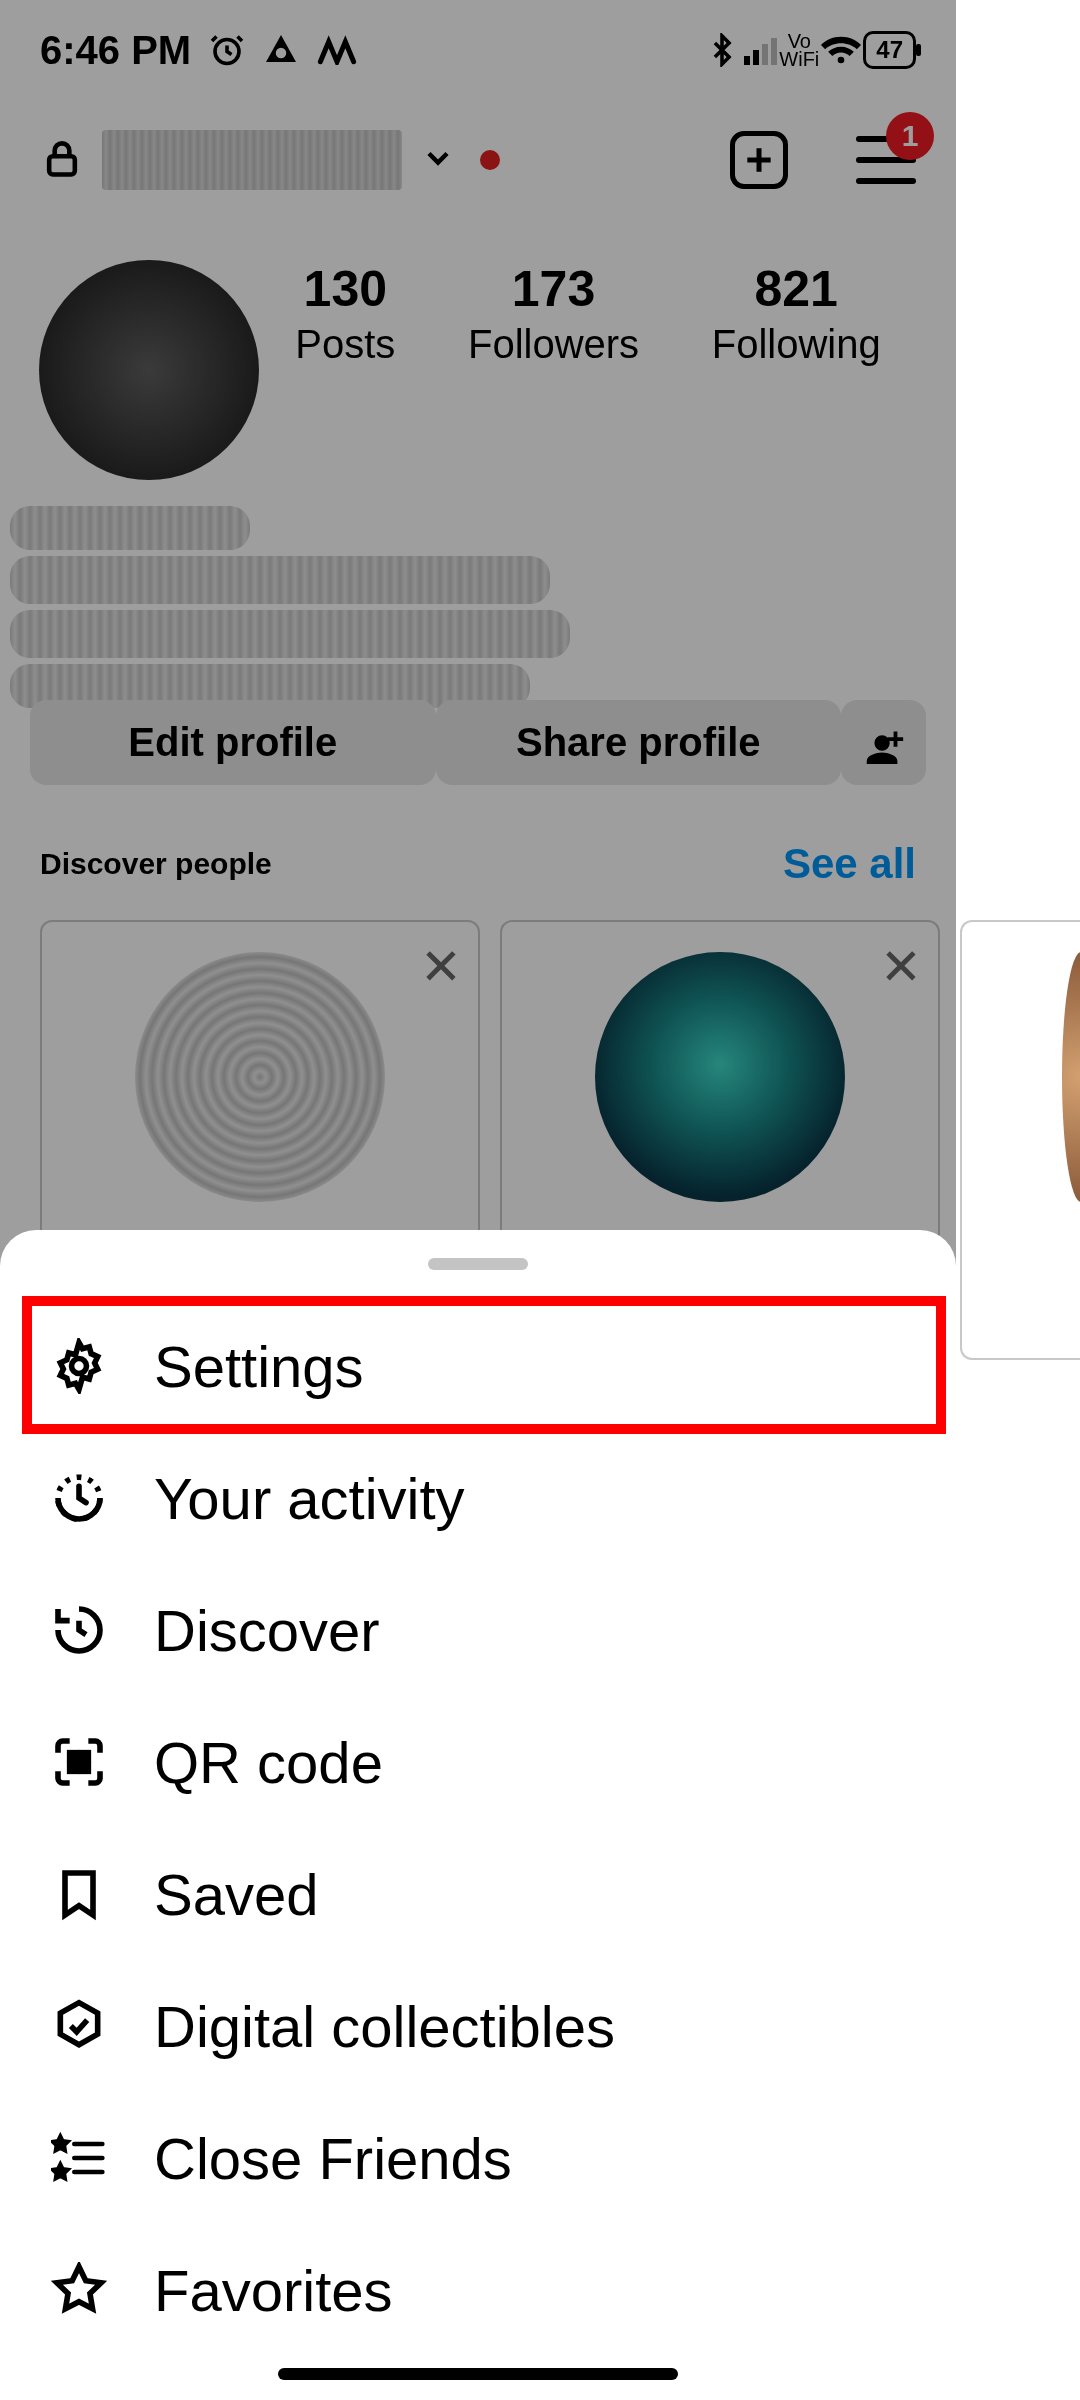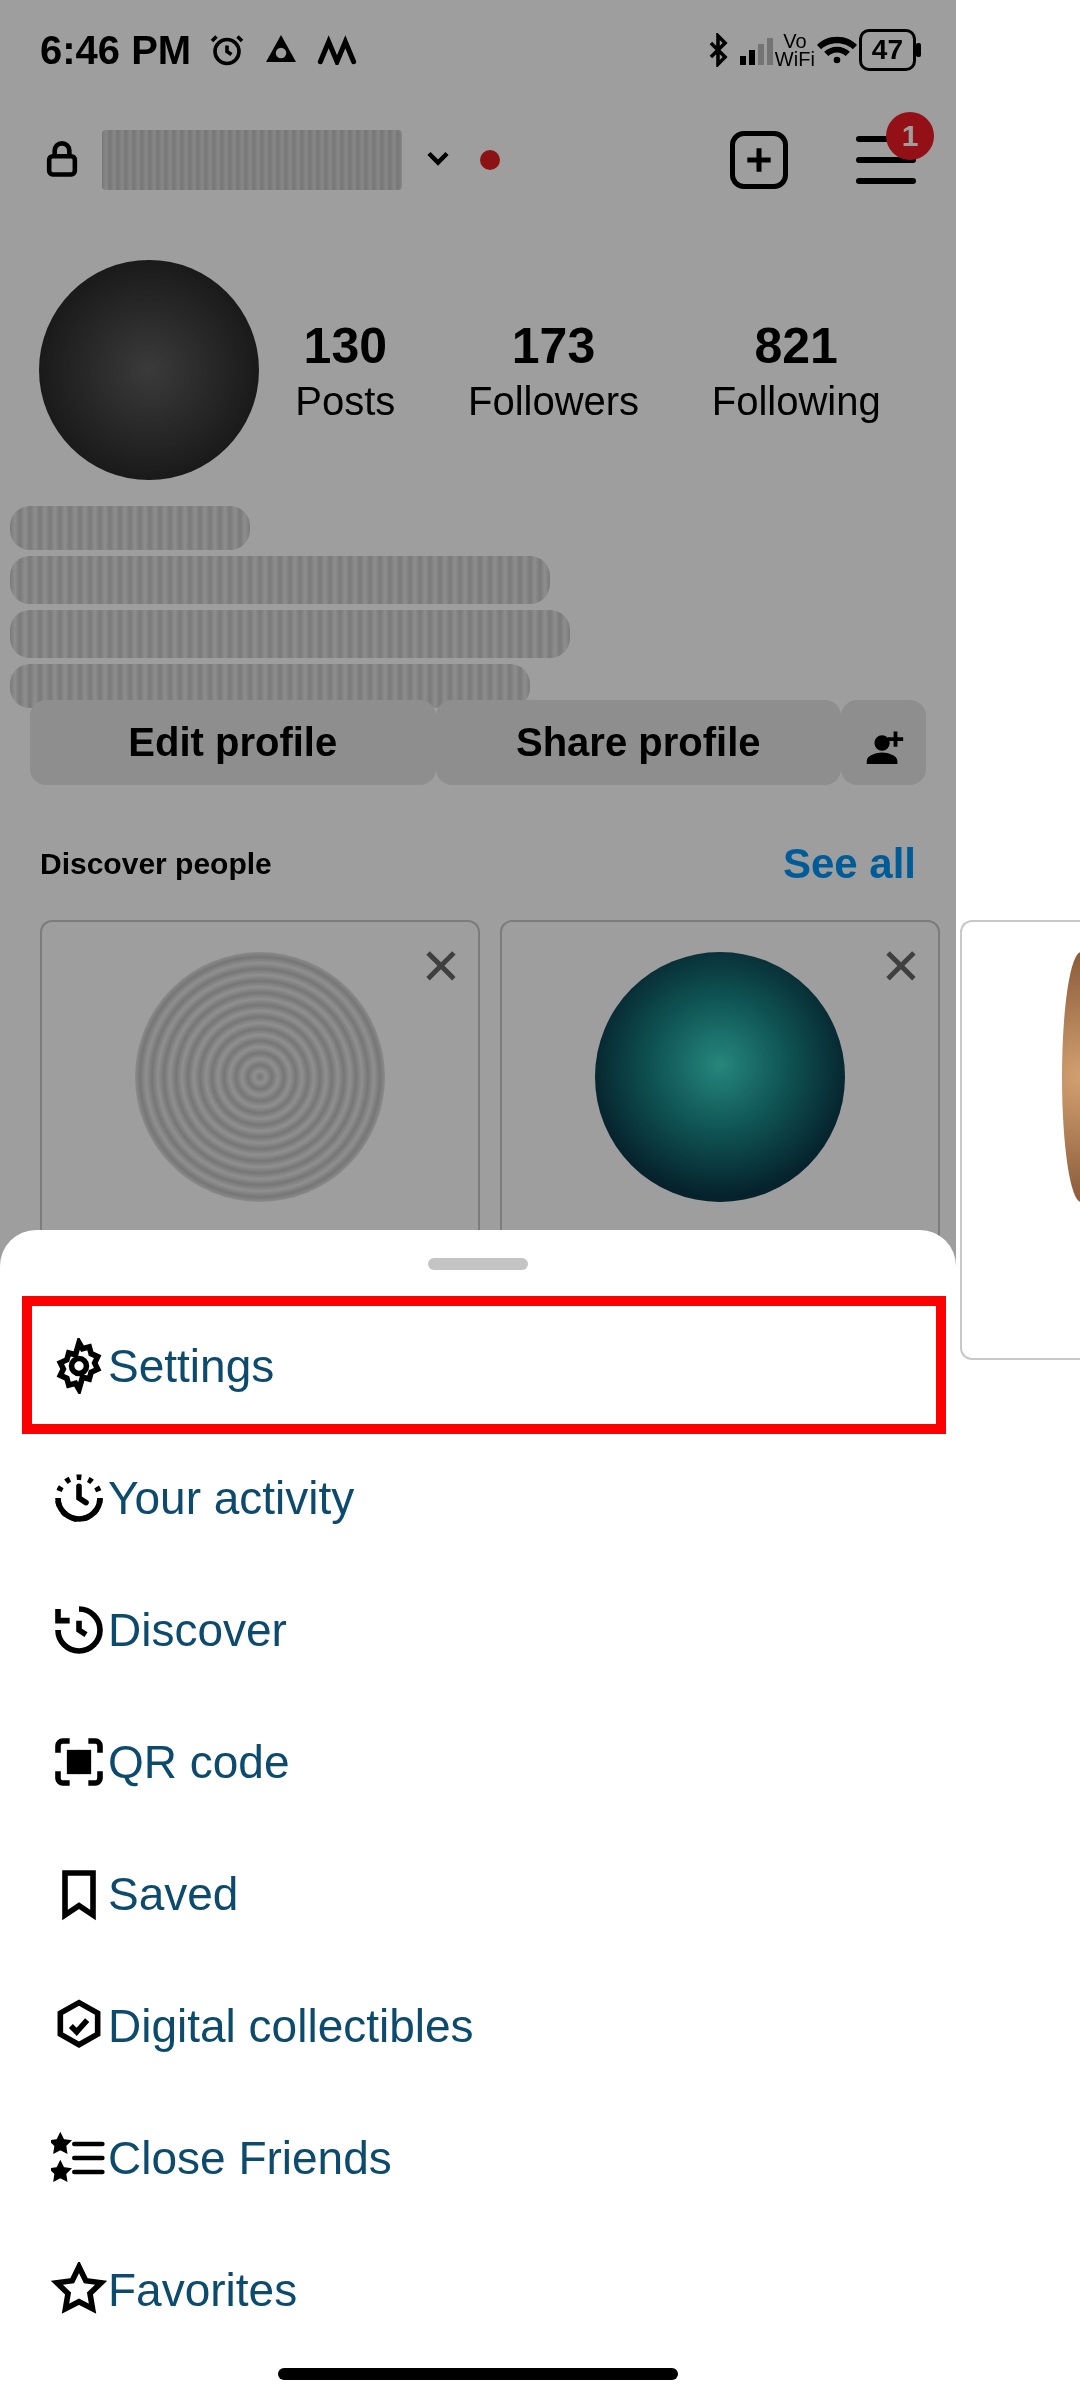--- a/index.html
+++ b/index.html
@@ -5,36 +5,36 @@
   * { box-sizing: border-box; margin: 0; padding: 0; }
   html, body { width: 1080px; height: 2400px; font-family: -apple-system, Helvetica, Arial, sans-serif; background: #fff; overflow: hidden; }
   .screen { position: relative; width: 956px; height: 2400px; background: #fff; }
   .dim-overlay { position: absolute; inset: 0; background: rgba(0,0,0,0.38); z-index: 5; pointer-events: none; }
   
   .status-bar { position: absolute; top: 0; left: 0; right: 0; height: 100px; display: flex; align-items: center; justify-content: space-between; padding: 0 40px; font-size: 40px; font-weight: 600; color: #000; }
   .status-left { display: flex; align-items: center; gap: 18px; }
   .status-right { display: flex; align-items: center; gap: 2px; font-size: 34px; }
   .sb-icon svg { display: block; }
   .vowifi { font-size: 20px; line-height: 18px; text-align: center; font-weight: 500; }
-  .battery { border: 3px solid #000; border-radius: 10px; padding: 2px 10px; font-size: 28px; font-weight: 600; position: relative; }
+  .battery { border: 3px solid #000; border-radius: 10px; padding: 2px 10px; font-size: 24px; font-weight: 600; position: relative; }
   .battery::after { content: ""; position: absolute; right: -8px; top: 30%; width: 5px; height: 40%; background: #000; border-radius: 2px; }
   
   .profile-header { position: absolute; top: 110px; left: 0; right: 0; height: 100px; display: flex; align-items: center; padding: 0 40px; gap: 18px; }
   .lock-ico svg { width: 44px; height: 44px; }
   .username-redacted { width: 300px; height: 60px; background: repeating-linear-gradient(90deg,#bfbfbf,#dcdcdc 4px,#bfbfbf 8px); border-radius: 4px; }
   .chevron-down svg { width: 36px; height: 36px; }
   .red-dot { width: 20px; height: 20px; border-radius: 50%; background: #e02020; margin-left: 6px; }
   .header-spacer { flex: 1; }
   .plus-box { width: 58px; height: 58px; border: 5px solid #000; border-radius: 14px; display: flex; align-items: center; justify-content: center; }
   .plus-box svg { width: 40px; height: 40px; }
   .hamburger { position: relative; margin-left: 50px; width: 60px; height: 48px; display: flex; flex-direction: column; justify-content: space-between; }
   .hamburger div { height: 6px; background: #000; border-radius: 3px; }
   .hamburger-badge { position: absolute; top: -24px; right: -18px; width: 48px; height: 48px; border-radius: 50%; background: #ed1c24; color: #fff; font-size: 30px; font-weight: 700; display: flex; align-items: center; justify-content: center; }
   
-  .stats-row { position: absolute; top: 260px; left: 0; right: 0; display: flex; align-items: center; padding: 0 39px; }
+  .stats-row { position: absolute; top: 260px; left: 0; right: 0; display: flex; align-items: flex-start; padding: 0 39px; }
   .avatar { width: 220px; height: 220px; border-radius: 50%; background: radial-gradient(circle,#5f5f5f,#2b2b2b 70%,#1b1b1b); flex-shrink: 0; }
   .stats { flex: 1; display: flex; justify-content: space-around; }
   .stat { text-align: center; }
   .stat-num { font-size: 50px; font-weight: 700; color: #000; }
   .stat-lbl { font-size: 40px; color: #000; margin-top: 4px; }
   
   .bio-redacted { position: absolute; top: 500px; left: 0; width: 580px; height: 200px; }
   .bio-redacted div { background: repeating-linear-gradient(90deg,#c5c5c5,#e6e6e6 5px,#c5c5c5 10px); border-radius: 20px; margin: 6px 0 6px 10px; }
   
   .buttons-row { position: absolute; top: 700px; left: 30px; right: 30px; display: flex; }
@@ -49,21 +49,21 @@
   .card { width: 440px; height: 440px; border: 2px solid #c8c8c8; border-radius: 12px; position: relative; display: flex; align-items: flex-start; justify-content: center; padding-top: 30px; flex-shrink: 0; }
   .card .close-x { position: absolute; top: 16px; right: 16px; font-size: 50px; color: #666; font-weight: 300; }
   .card-avatar { width: 250px; height: 250px; border-radius: 50%; }
   .card-avatar.red1 { background: repeating-radial-gradient(circle,#bfbfbf,#e8e8e8 6px,#bfbfbf 12px); }
   .card-avatar.img2 { background: radial-gradient(circle at 50% 45%, #3dd9c9 0%, #1a8a8a 35%, #0a3a4a 70%, #061f2a 100%); }
   .card.partial { width: 140px; overflow: hidden; border-left: 2px solid #c8c8c8; border-top: 2px solid #c8c8c8; border-bottom: 2px solid #c8c8c8; border-right: none; border-radius: 12px 0 0 12px; }
   .card.partial .card-avatar { background: radial-gradient(circle,#d2a070,#8a5a3a); margin-left: 100px; }
   
   .sheet { position: absolute; left: 0; right: 0; bottom: 0; top: 1230px; background: #fff; border-radius: 36px 36px 0 0; z-index: 10; padding-top: 28px; }
   .sheet-handle { width: 100px; height: 12px; background: #c4c4c4; border-radius: 6px; margin: 0 auto 30px; }
-  .menu-item { display: flex; align-items: center; padding: 0 50px; height: 132px; font-size: 46px; color: #0c4a6e; }
+  .menu-item { display: flex; align-items: center; gap: 46px; padding: 0 50px; height: 132px; font-size: 58px; color: #000000; }
   .menu-item .micon { width: 58px; height: 58px; flex-shrink: 0; display: flex; align-items: center; justify-content: center; }
   .menu-item .micon svg { width: 56px; height: 56px; }
   .highlight-box { position: absolute; top: 1296px; left: 22px; width: 924px; height: 138px; border: 10px solid #ff0000; z-index: 20; pointer-events: none; }
   
   .navbar-pill { position: absolute; bottom: 20px; left: 50%; transform: translateX(-50%); width: 400px; height: 12px; background: #000; border-radius: 6px; z-index: 30; }
 </style>
 </head>
 <body>
 
 <div class="screen">

